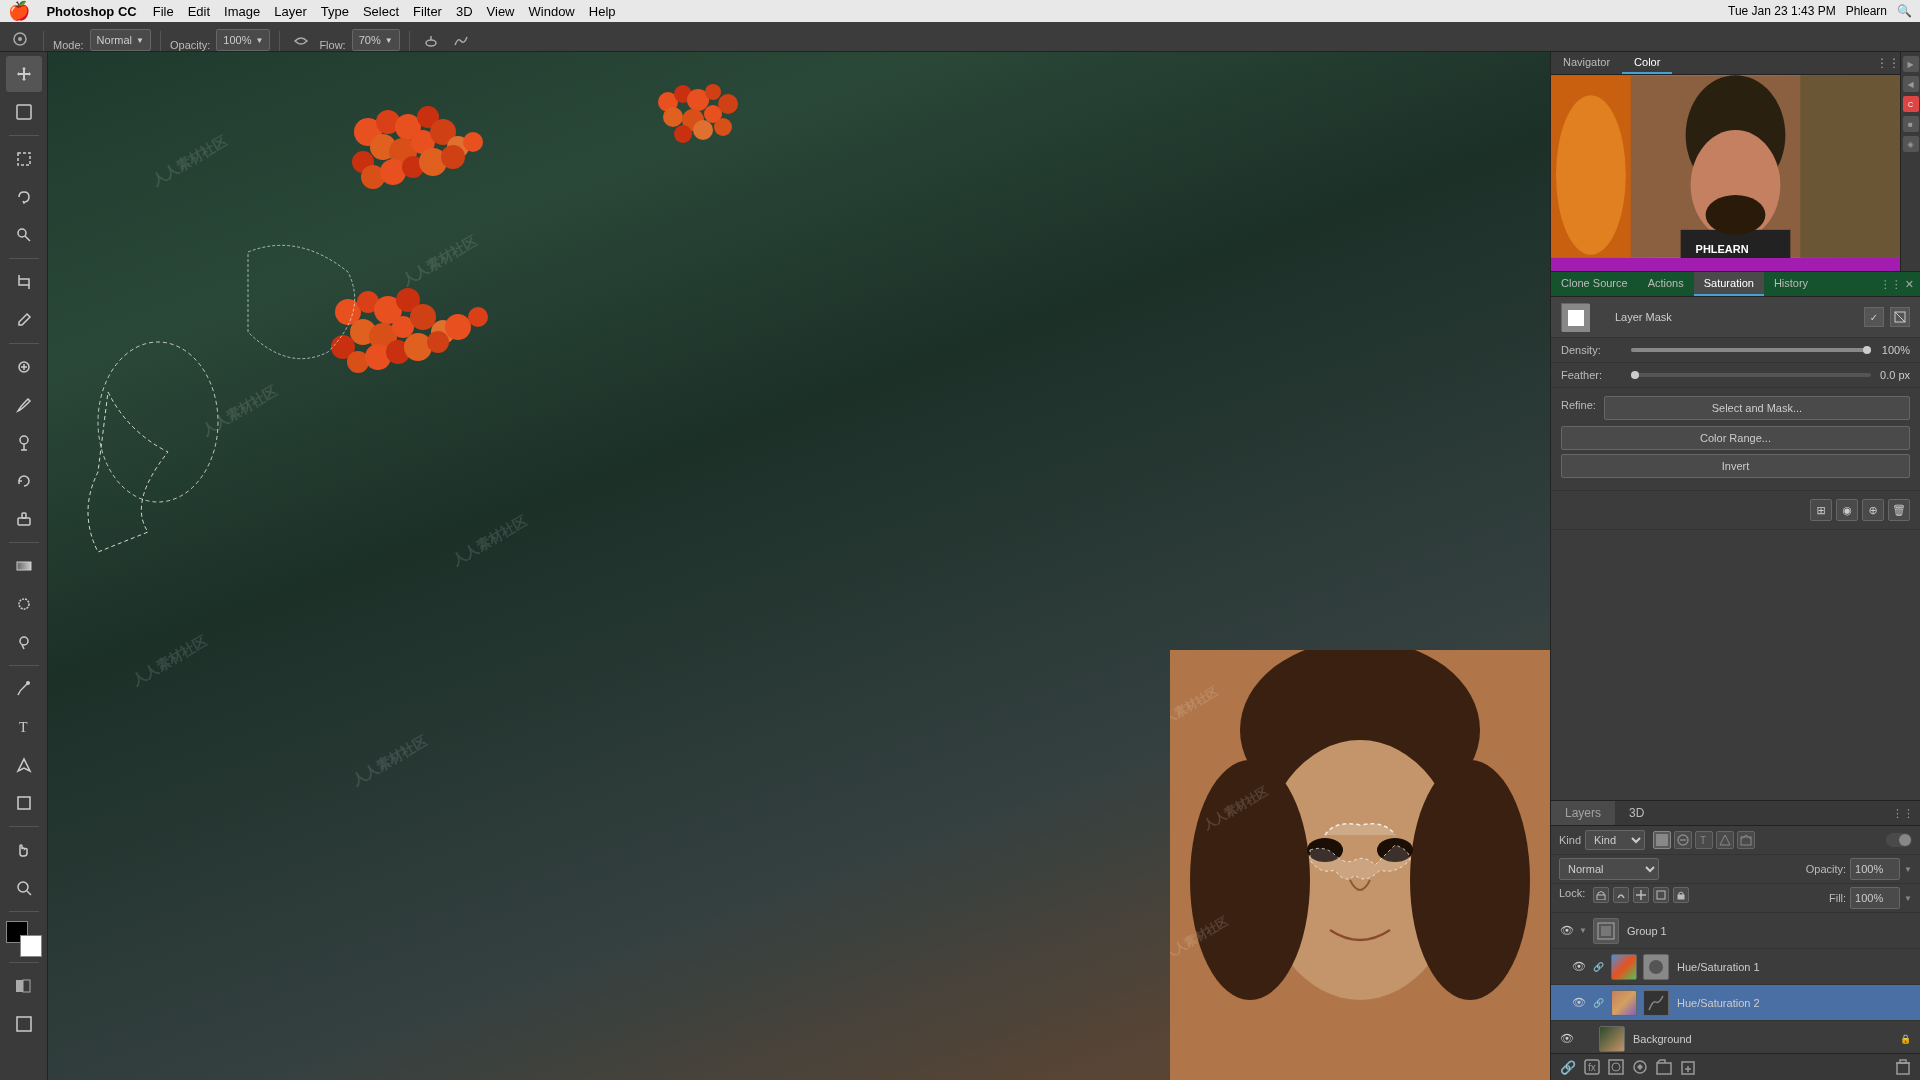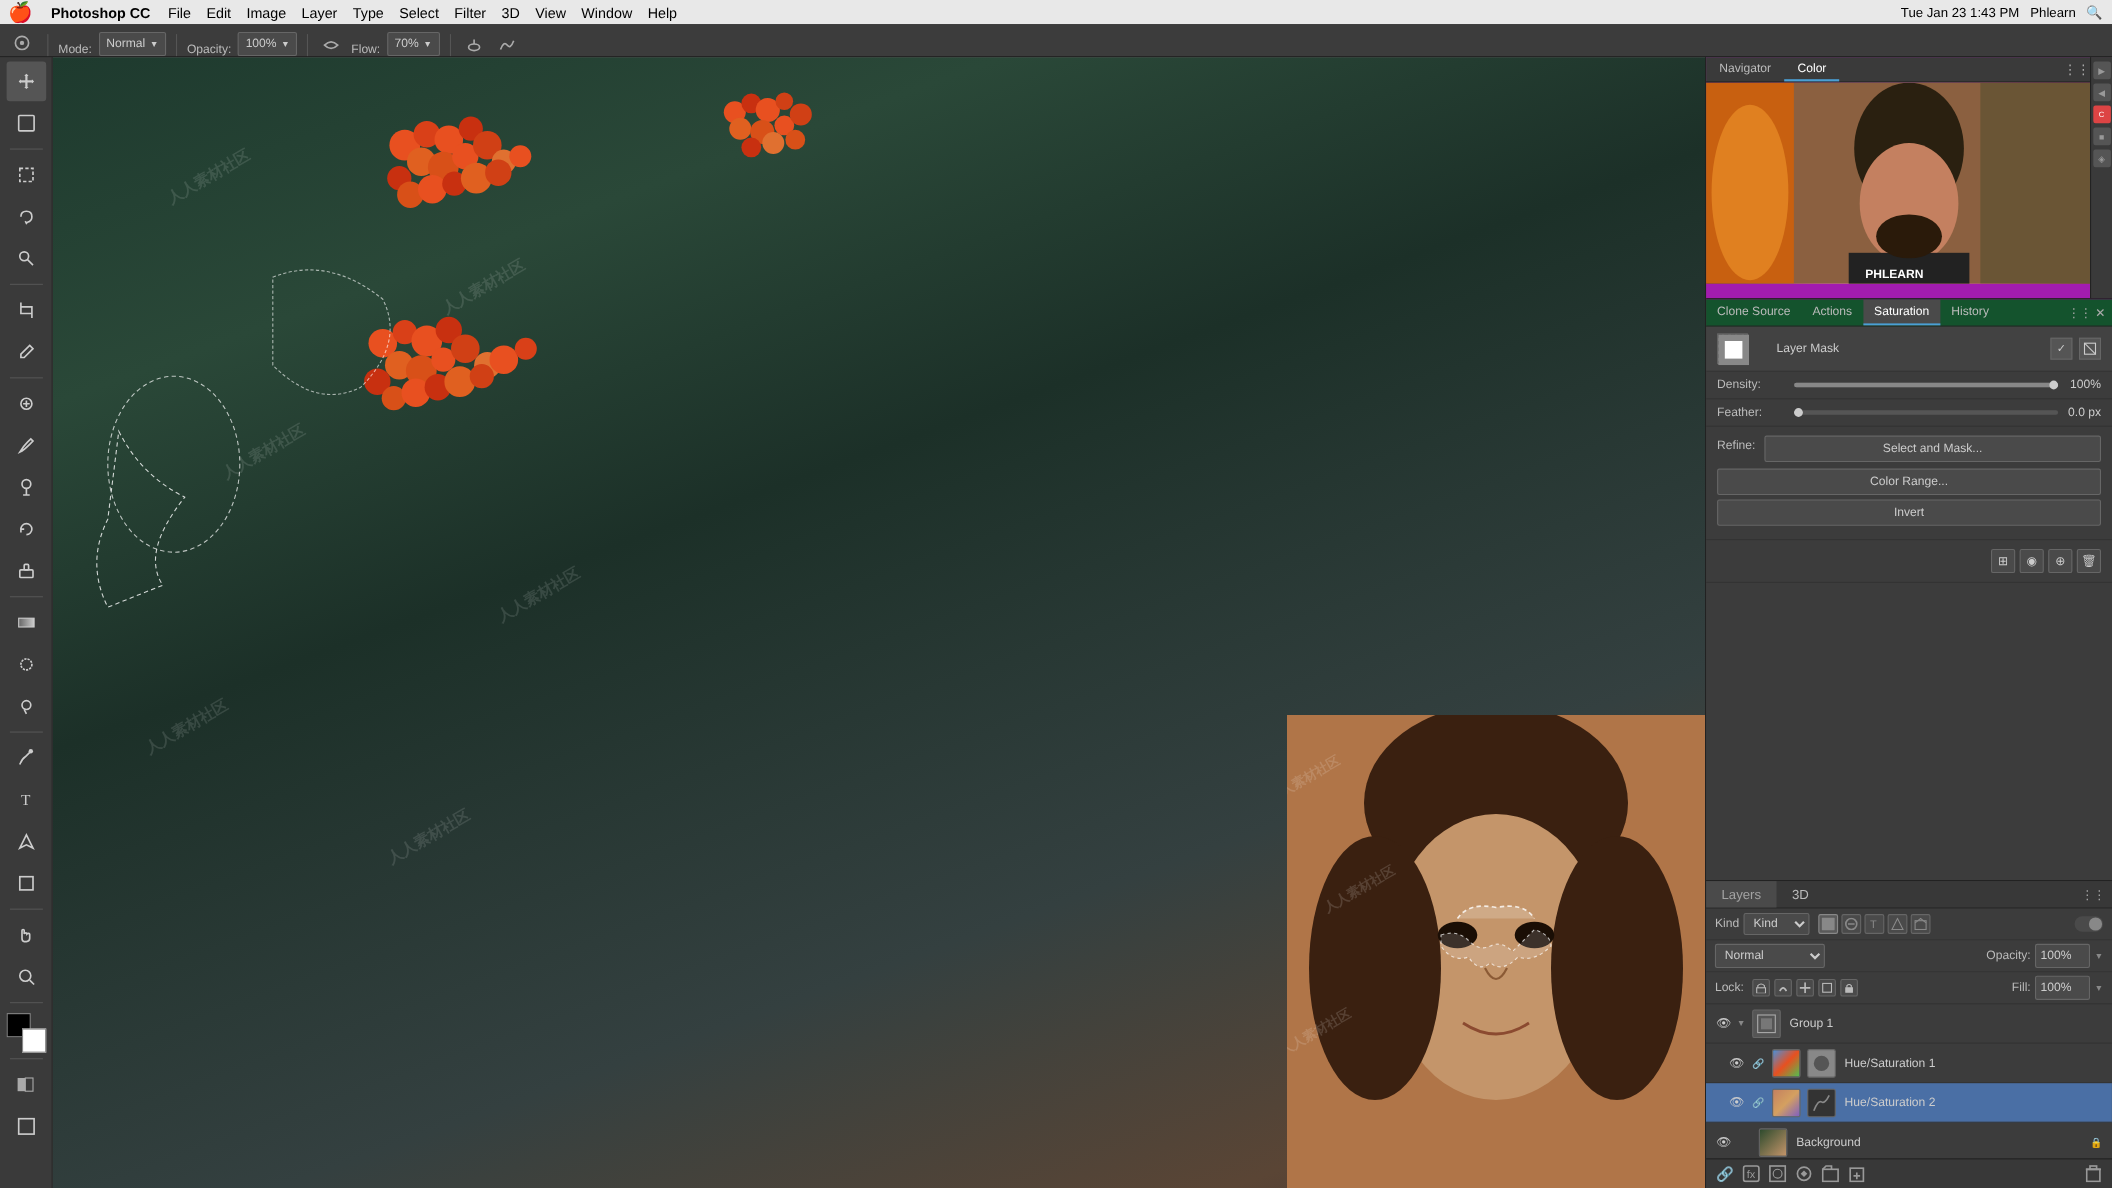--- a/index.html
+++ b/index.html
@@ -184,21 +184,21 @@
     }
     .blend-select {
       background: #4a4a4a; border: 1px solid #666; color: #ccc;
       padding: 2px 4px; font-size: 11px; height: 22px; border-radius: 2px; width: 100px;
     }
     .opacity-container { display: flex; align-items: center; gap: 4px; margin-left: auto; }
     .opacity-label { font-size: 11px; color: #bbb; }
     .opacity-input { width: 50px; background: #4a4a4a; border: 1px solid #666; color: #ccc; padding: 2px 4px; font-size: 11px; height: 22px; border-radius: 2px; }
 
     #lock-fill-row {
-      display: flex; align-items: center; padding: 3px 8px; gap: 4px;
+      display: flex; align-items: flex-start; padding: 3px 8px; gap: 4px;
       background: #3c3c3c; border-bottom: 1px solid #333;
     }
     .lock-label { font-size: 11px; color: #bbb; margin-right: 4px; }
     .lock-icon { width: 16px; height: 16px; background: #4a4a4a; border: 1px solid #666; border-radius: 2px; display: flex; align-items: center; justify-content: center; font-size: 9px; color: #bbb; cursor: pointer; }
     .fill-container { display: flex; align-items: center; gap: 4px; margin-left: auto; }
     .fill-label { font-size: 11px; color: #bbb; }
     .fill-input { width: 50px; background: #4a4a4a; border: 1px solid #666; color: #ccc; padding: 2px 4px; font-size: 11px; height: 22px; border-radius: 2px; }
 
     
     #layers-list { flex: 1; overflow-y: auto; }

